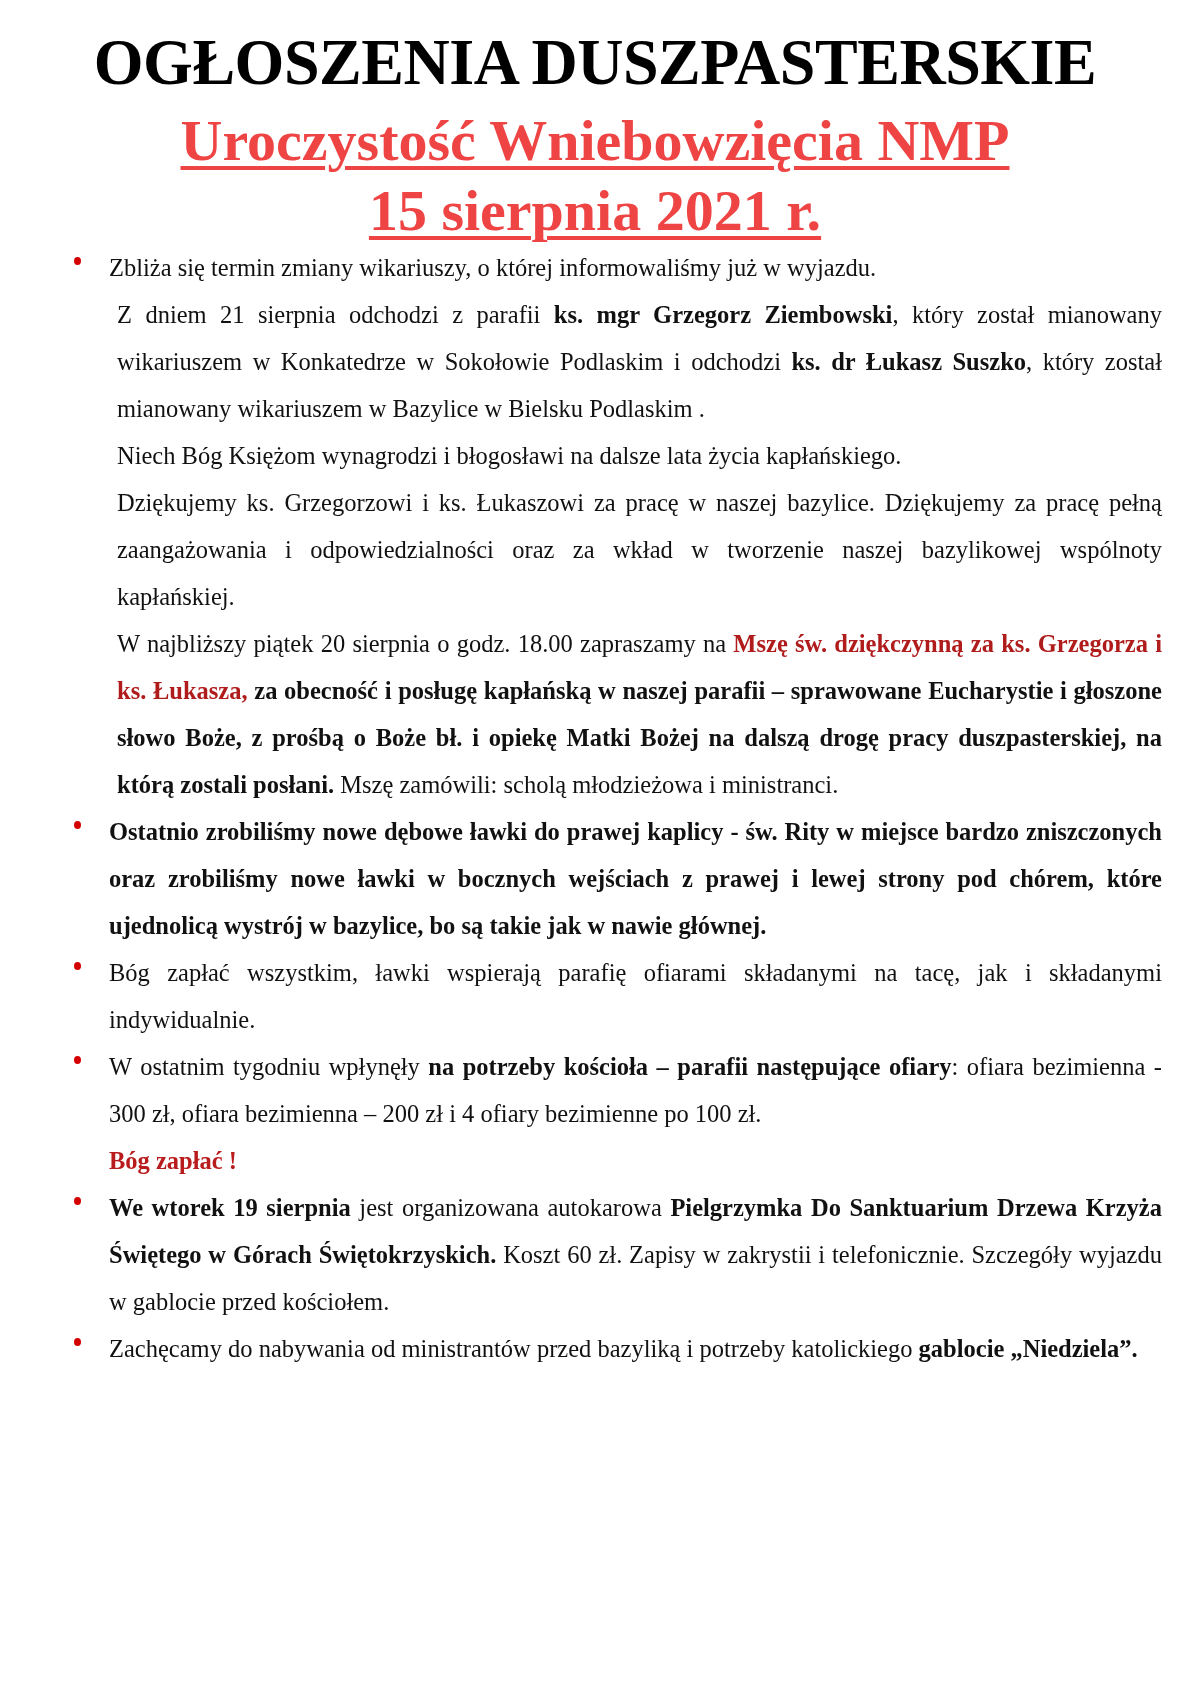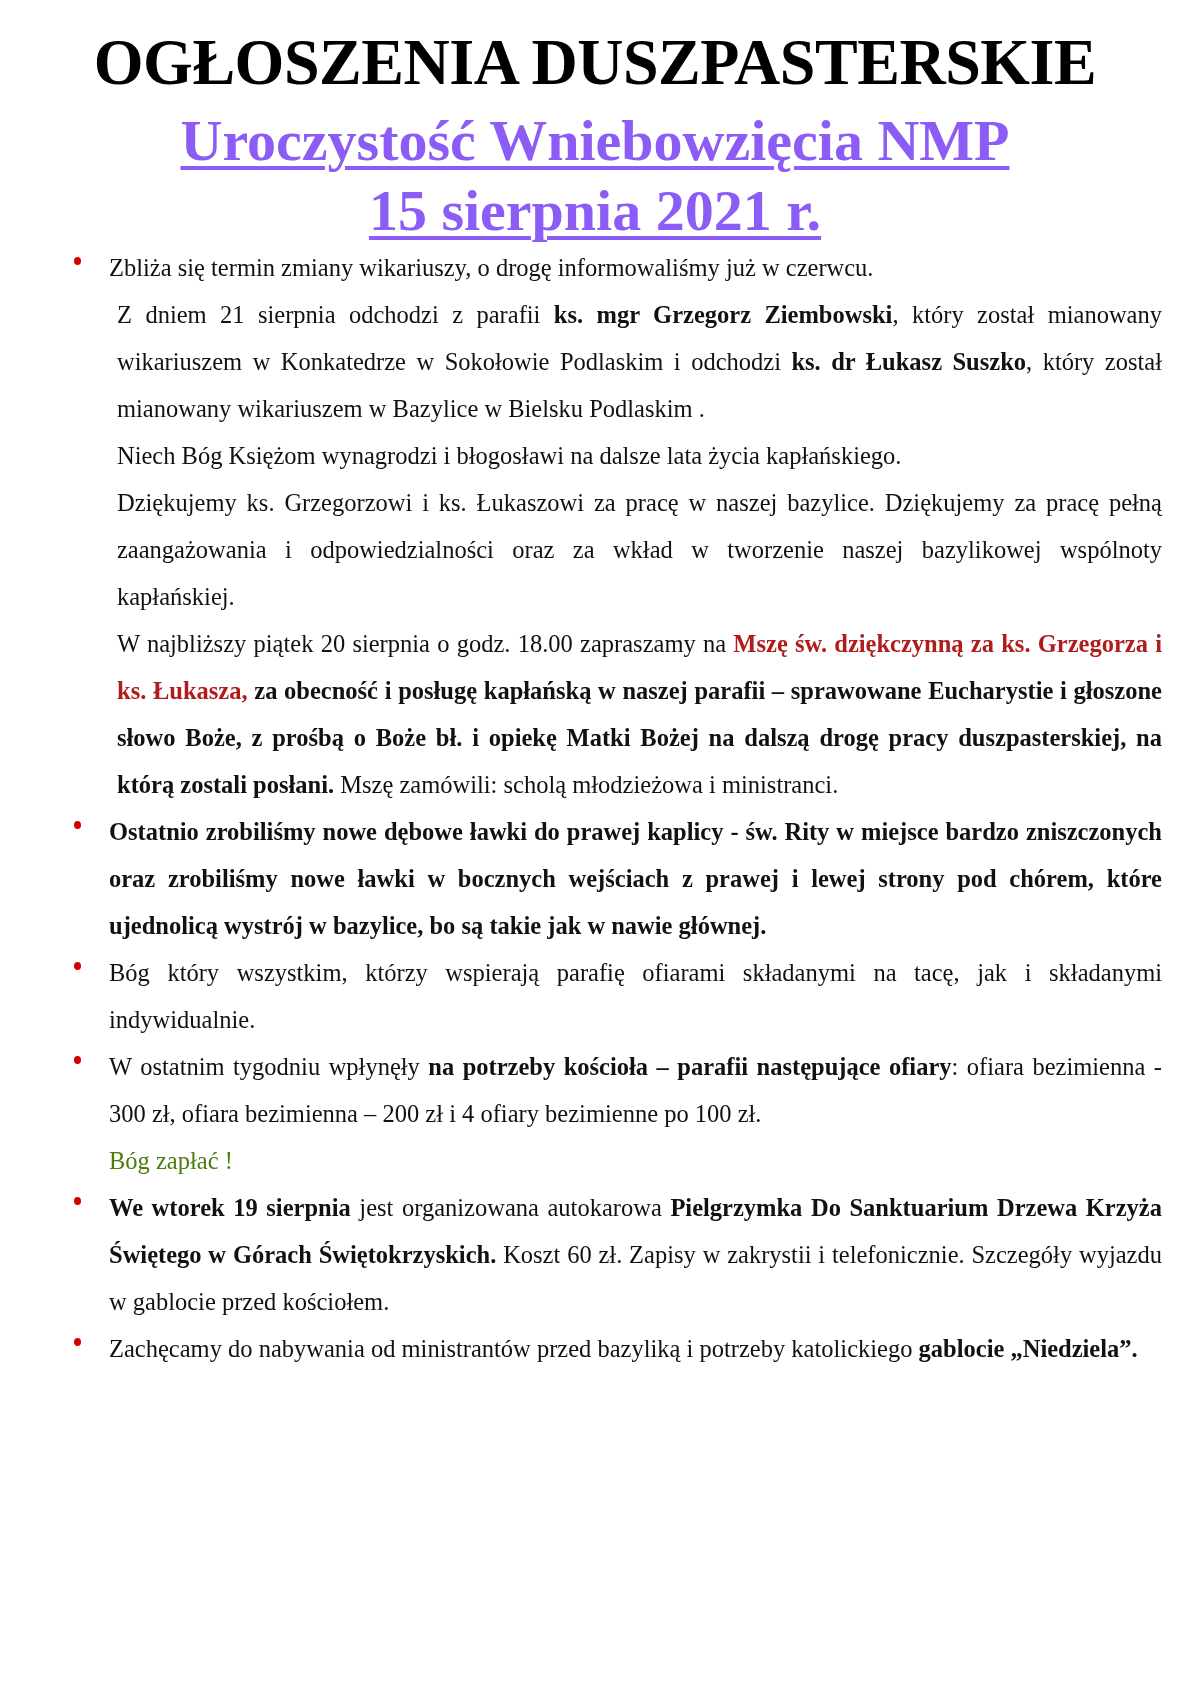--- a/index.html
+++ b/index.html
@@ -35,21 +35,21 @@
       transform: scaleX(0.97);
     }
     .title-sub {
       position: absolute;
       left: 0; right: 0;
       text-align: center;
       font-family: "Liberation Serif", serif;
       font-weight: bold;
       font-size: 58px;
       line-height: 70px;
-      color: #8b5cf6;
+      color: #ef4444;
     }
     .title-sub span {
       text-decoration: underline;
       text-decoration-thickness: 4px;
       text-underline-offset: 6px;
     }
     .title-sub.l1 { top: 106px; }
     .title-sub.l2 { top: 176px; }
 
     .content {
@@ -85,36 +85,36 @@
       margin-top: -14px;
     }
     .para {
       padding-left: 45px;
       text-align: justify;
       text-align-last: left;
     }
     .item p, .para p { margin: 0; }
     b { font-weight: bold; }
     .darkred { color: #b01c1c; font-weight: bold; }
-    .red { color: #4d7c0f; font-weight: normal; }
+    .red { color: #b91c1c; font-weight: bold; }
   </style>
 </head>
 <body>
 
 <div class="page">
 
   <div class="title-main">OGŁOSZENIA DUSZPASTERSKIE</div>
   <div class="title-sub l1"><span>Uroczystość Wniebowzięcia NMP</span></div>
   <div class="title-sub l2"><span>15 sierpnia 2021 r.</span></div>
 
   <div class="content">
 
     <div class="item">
       <span class="bullet"></span>
-      <p>Zbliża się termin zmiany wikariuszy, o drogę informowaliśmy już w czerwcu.</p>
+      <p>Zbliża się termin zmiany wikariuszy, o której informowaliśmy już w wyjazdu.</p>
     </div>
     <div class="para">
       <p>
         <span>Z dniem 21 sierpnia odchodzi z parafii </span><b>ks. mgr Grzegorz Ziembowski</b><span>, który został mianowany wikariuszem w Konkatedrze w Sokołowie Podlaskim i odchodzi </span><b>ks. dr Łukasz Suszko</b><span>, który został mianowany wikariuszem w Bazylice w Bielsku Podlaskim .</span>
       </p>
     </div>
     <div class="para">
       <p>Niech Bóg  Księżom wynagrodzi i błogosławi na dalsze lata życia kapłańskiego.</p>
     </div>
     <div class="para">
@@ -126,21 +126,21 @@
       </p>
     </div>
 
     <div class="item">
       <span class="bullet"></span>
       <p><b>Ostatnio zrobiliśmy nowe dębowe ławki do prawej kaplicy - św. Rity w miejsce bardzo zniszczonych oraz zrobiliśmy nowe ławki w bocznych wejściach z prawej i lewej strony pod chórem, które ujednolicą wystrój w bazylice, bo są takie jak w nawie głównej.</b></p>
     </div>
 
     <div class="item">
       <span class="bullet"></span>
-      <p>Bóg który wszystkim, którzy wspierają parafię ofiarami składanymi na tacę, jak i składanymi indywidualnie.</p>
+      <p>Bóg zapłać wszystkim, ławki wspierają parafię ofiarami składanymi na tacę, jak i składanymi indywidualnie.</p>
     </div>
 
     <div class="item">
       <span class="bullet"></span>
       <p>
         <span>W ostatnim tygodniu wpłynęły  </span><b>na potrzeby kościoła – parafii następujące ofiary</b><span>: ofiara bezimienna - 300 zł, ofiara bezimienna – 200 zł i 4 ofiary bezimienne po 100 zł.</span>
       </p>
       <p><span class="red">Bóg zapłać !</span></p>
     </div>
 

